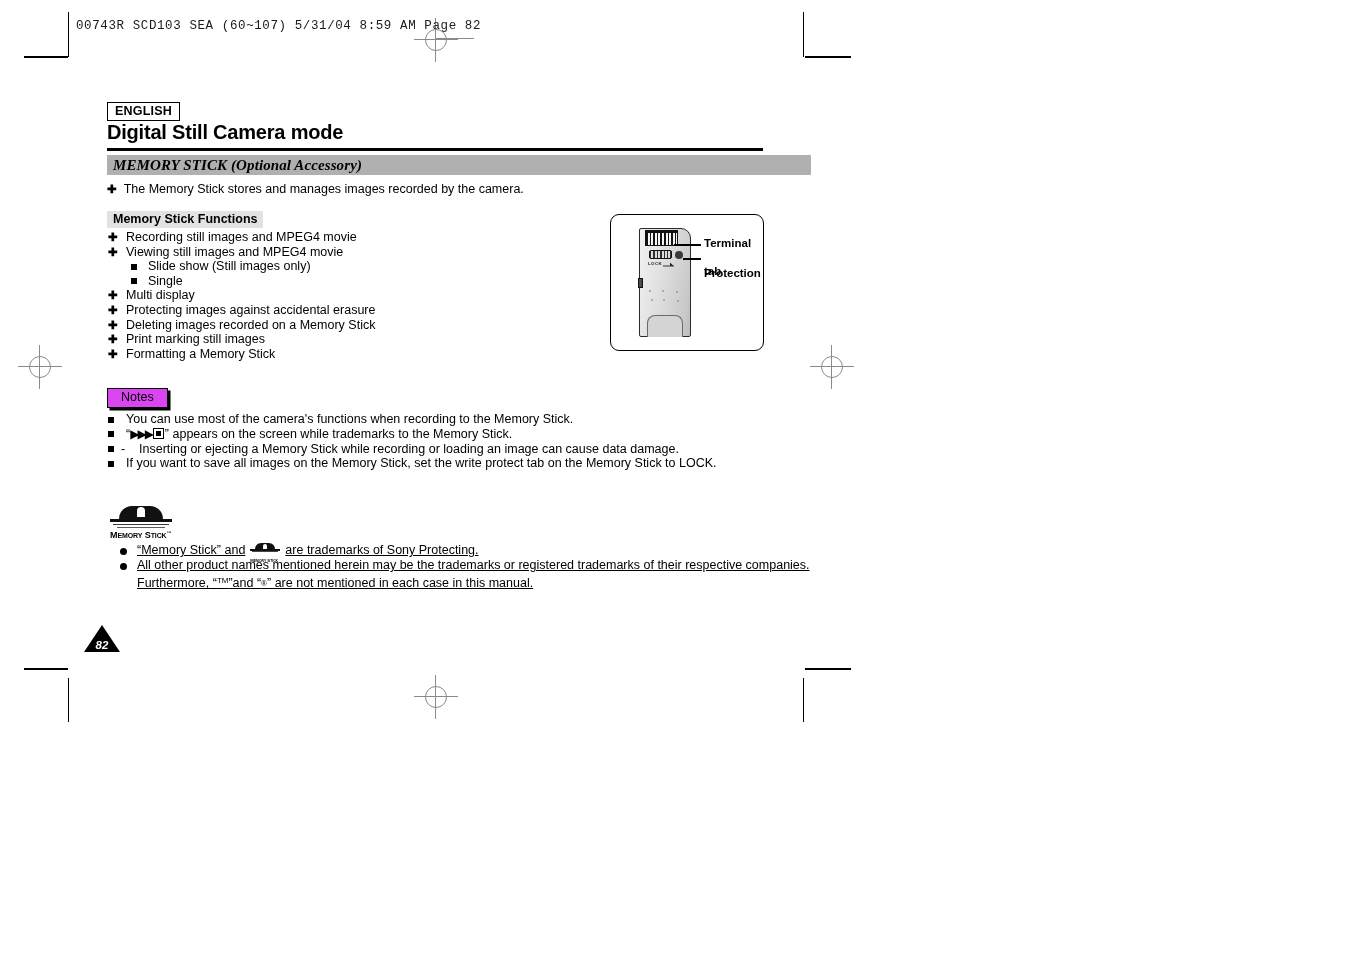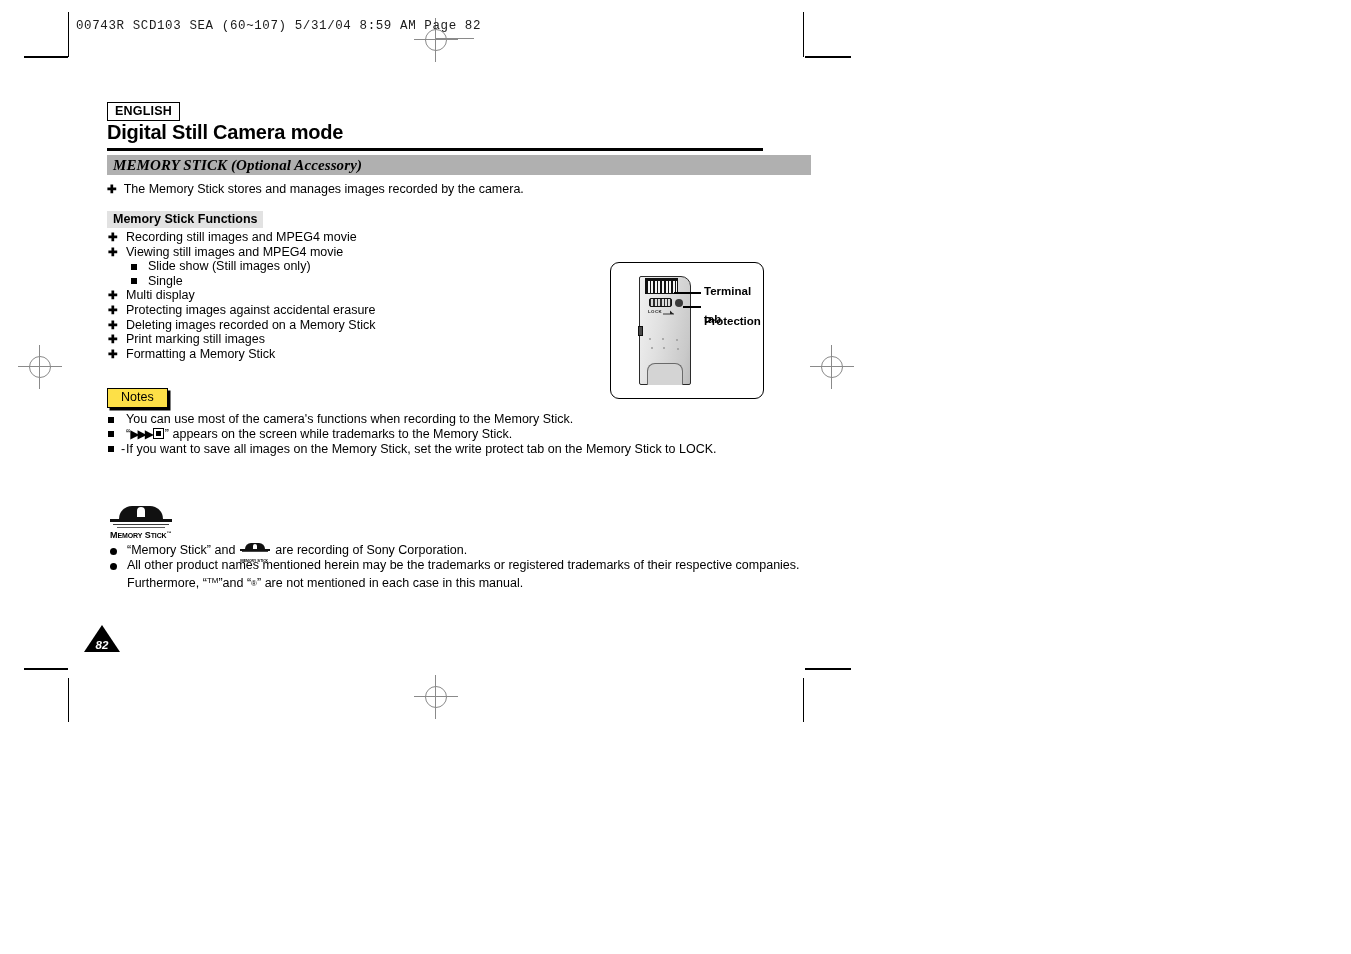--- a/index.html
+++ b/index.html
@@ -150,21 +150,20 @@
   
   .illus-box {
     position: absolute;
     left: 610px;
     top: 214px;
     width: 152px;
     height: 135px;
     border: 1.3px solid #000;
     border-radius: 9px;
     background: #fff;
-    margin-top: 48px;
   }
   .ms-card {
     position: absolute;
     left: 28px;
     top: 13px;
     width: 52px;
     height: 109px;
   }
   .ms-body {
     position: absolute;
@@ -282,21 +281,21 @@
 
   
   .notes-tab {
     position: absolute;
     left: 107px;
     top: 388px;
     border: 1.6px solid #000;
     padding: 1px 13px 2px 13px;
     font-size: 12.5px;
     line-height: 15px;
-    background: #fde047;
+    background: #d946ef;
     box-shadow: 2.5px 2.5px 0 #000;
   }
   .notes-list {
     position: absolute;
     left: 107px;
     top: 412px;
     width: 660px;
   }
   .notes-list .row {
     position: relative;
@@ -429,23 +428,24 @@
   .inline-logo .wordmark {
     position: absolute;
     left: 0; top: 10px;
     font-size: 4.2px;
     font-weight: bold;
     white-space: nowrap;
   }
 
   .tm-list {
     position: absolute;
-    left: 110px;
+    left: 120px;
     top: 543px;
     width: 700px;
+    text-decoration: underline;
   }
   .tm-list .row {
     position: relative;
     font-size: 12.5px;
     line-height: 15.2px;
     padding-left: 17px;
     white-space: nowrap;
   }
   .tm-list .row .dot {
     position: absolute;
@@ -615,20 +615,21 @@
     </div>
     <div class="row">
       <span class="sq"></span>
       <span>“</span><span class="tri-glyph">▶▶▶</span><span class="rec-box"></span><span>” appears on the screen while trademarks to the Memory Stick.</span>
     </div>
     <div class="row">
       <span class="sq"></span>
     </div>
     <div class="row dash">
       <span class="dashmark">-</span>
+      <span>Inserting or ejecting a Memory Stick while recording or loading an image can cause data damage.</span>
     </div>
     <div class="row">
       <span class="sq"></span>
       <span>If you want to save all images on the Memory Stick, set the write protect tab on the Memory Stick to LOCK.</span>
     </div>
   </div>
 
   <div class="ms-logo">
     <div class="arch"></div>
     <div class="notch"></div>
@@ -638,21 +639,21 @@
     <div class="wordmark"><span>M</span><span class="sm">EMORY</span>
       <span>S</span><span class="sm">TICK</span><span class="tm">™</span></div>
   </div>
 
   <div class="tm-list">
     <div class="row">
       <span class="dot"></span>
       <span>“Memory Stick” and</span><span class="inline-logo">
         <span class="arch"></span><span class="notch"></span><span class="wing"></span><span class="ln1"></span>
         <span class="wordmark">M<span style="font-size:3.4px">EMORY</span> S<span style="font-size:3.4px">TICK</span></span>
-      </span><span>are recording of Sony Corporation.</span>
+      </span><span>are trademarks of Sony Protecting.</span>
     </div>
     <div class="row">
       <span class="dot"></span>
       <span>All other product names mentioned herein may be the trademarks or registered trademarks of their respective companies.</span>
     </div>
     <div class="cont" style="font-size:12.5px; line-height:15.2px; white-space:nowrap;">
       <span>Furthermore, “</span><span class="sup-tm">TM</span><span>”and “</span><span class="sup-r">®</span><span>” are not mentioned in each case in this manual.</span>
     </div>
   </div>
 

